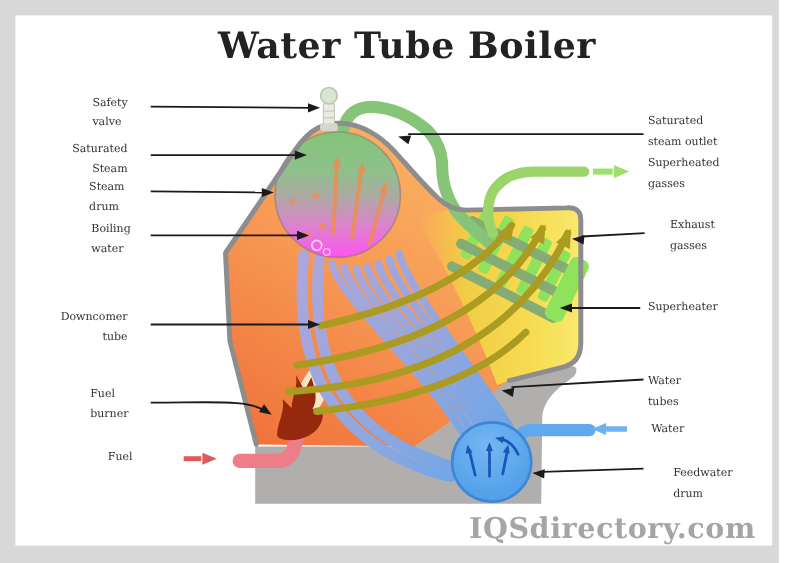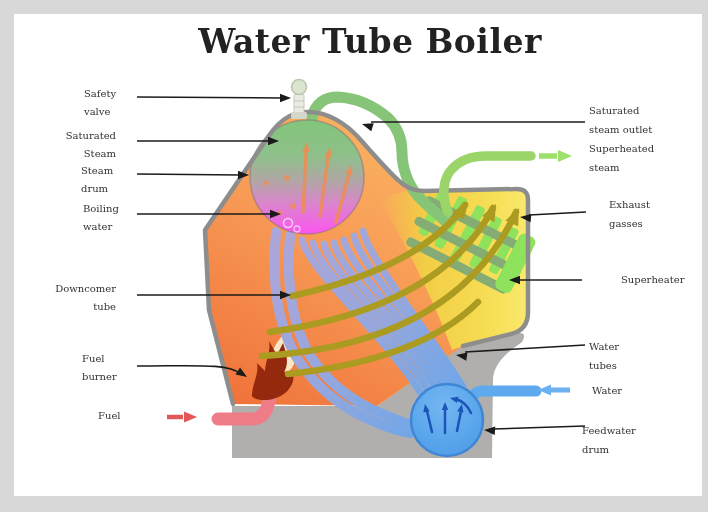--- a/index.html
+++ b/index.html
@@ -210,23 +210,24 @@
 tube</div>
   <div class="lbl" style="left:83px;top:200px;">Boiling
 water</div>
   <div class="lbl" style="left:82px;top:350px;">Fuel
 burner</div>
   <div class="lbl" style="left:98px;top:407px;">Fuel</div>
 
   <div class="lbl lbl-r" style="left:589px;top:101px;">Saturated
 steam outlet</div>
   <div class="lbl lbl-r" style="left:589px;top:139px;">Superheated
-steam</div>
+gasses</div>
   <div class="lbl lbl-r" style="left:589px;top:195px;margin-left:20px;">Exhaust
 gasses</div>
-  <div class="lbl lbl-r" style="left:621px;top:270px;">Superheater</div>
+  <div class="lbl lbl-r" style="left:589px;top:270px;">Superheater</div>
   <div class="lbl lbl-r" style="left:589px;top:337px;">Water
 tubes</div>
   <div class="lbl lbl-r" style="left:592px;top:381px;">Water</div>
-  <div class="lbl lbl-r" style="left:582px;top:421px;">Feedwater
+  <div class="lbl lbl-r" style="left:612px;top:421px;">Feedwater
 drum</div>
 
+  <div class="watermark">IQSdirectory.com</div>
 </div>
 
 </body></html>

